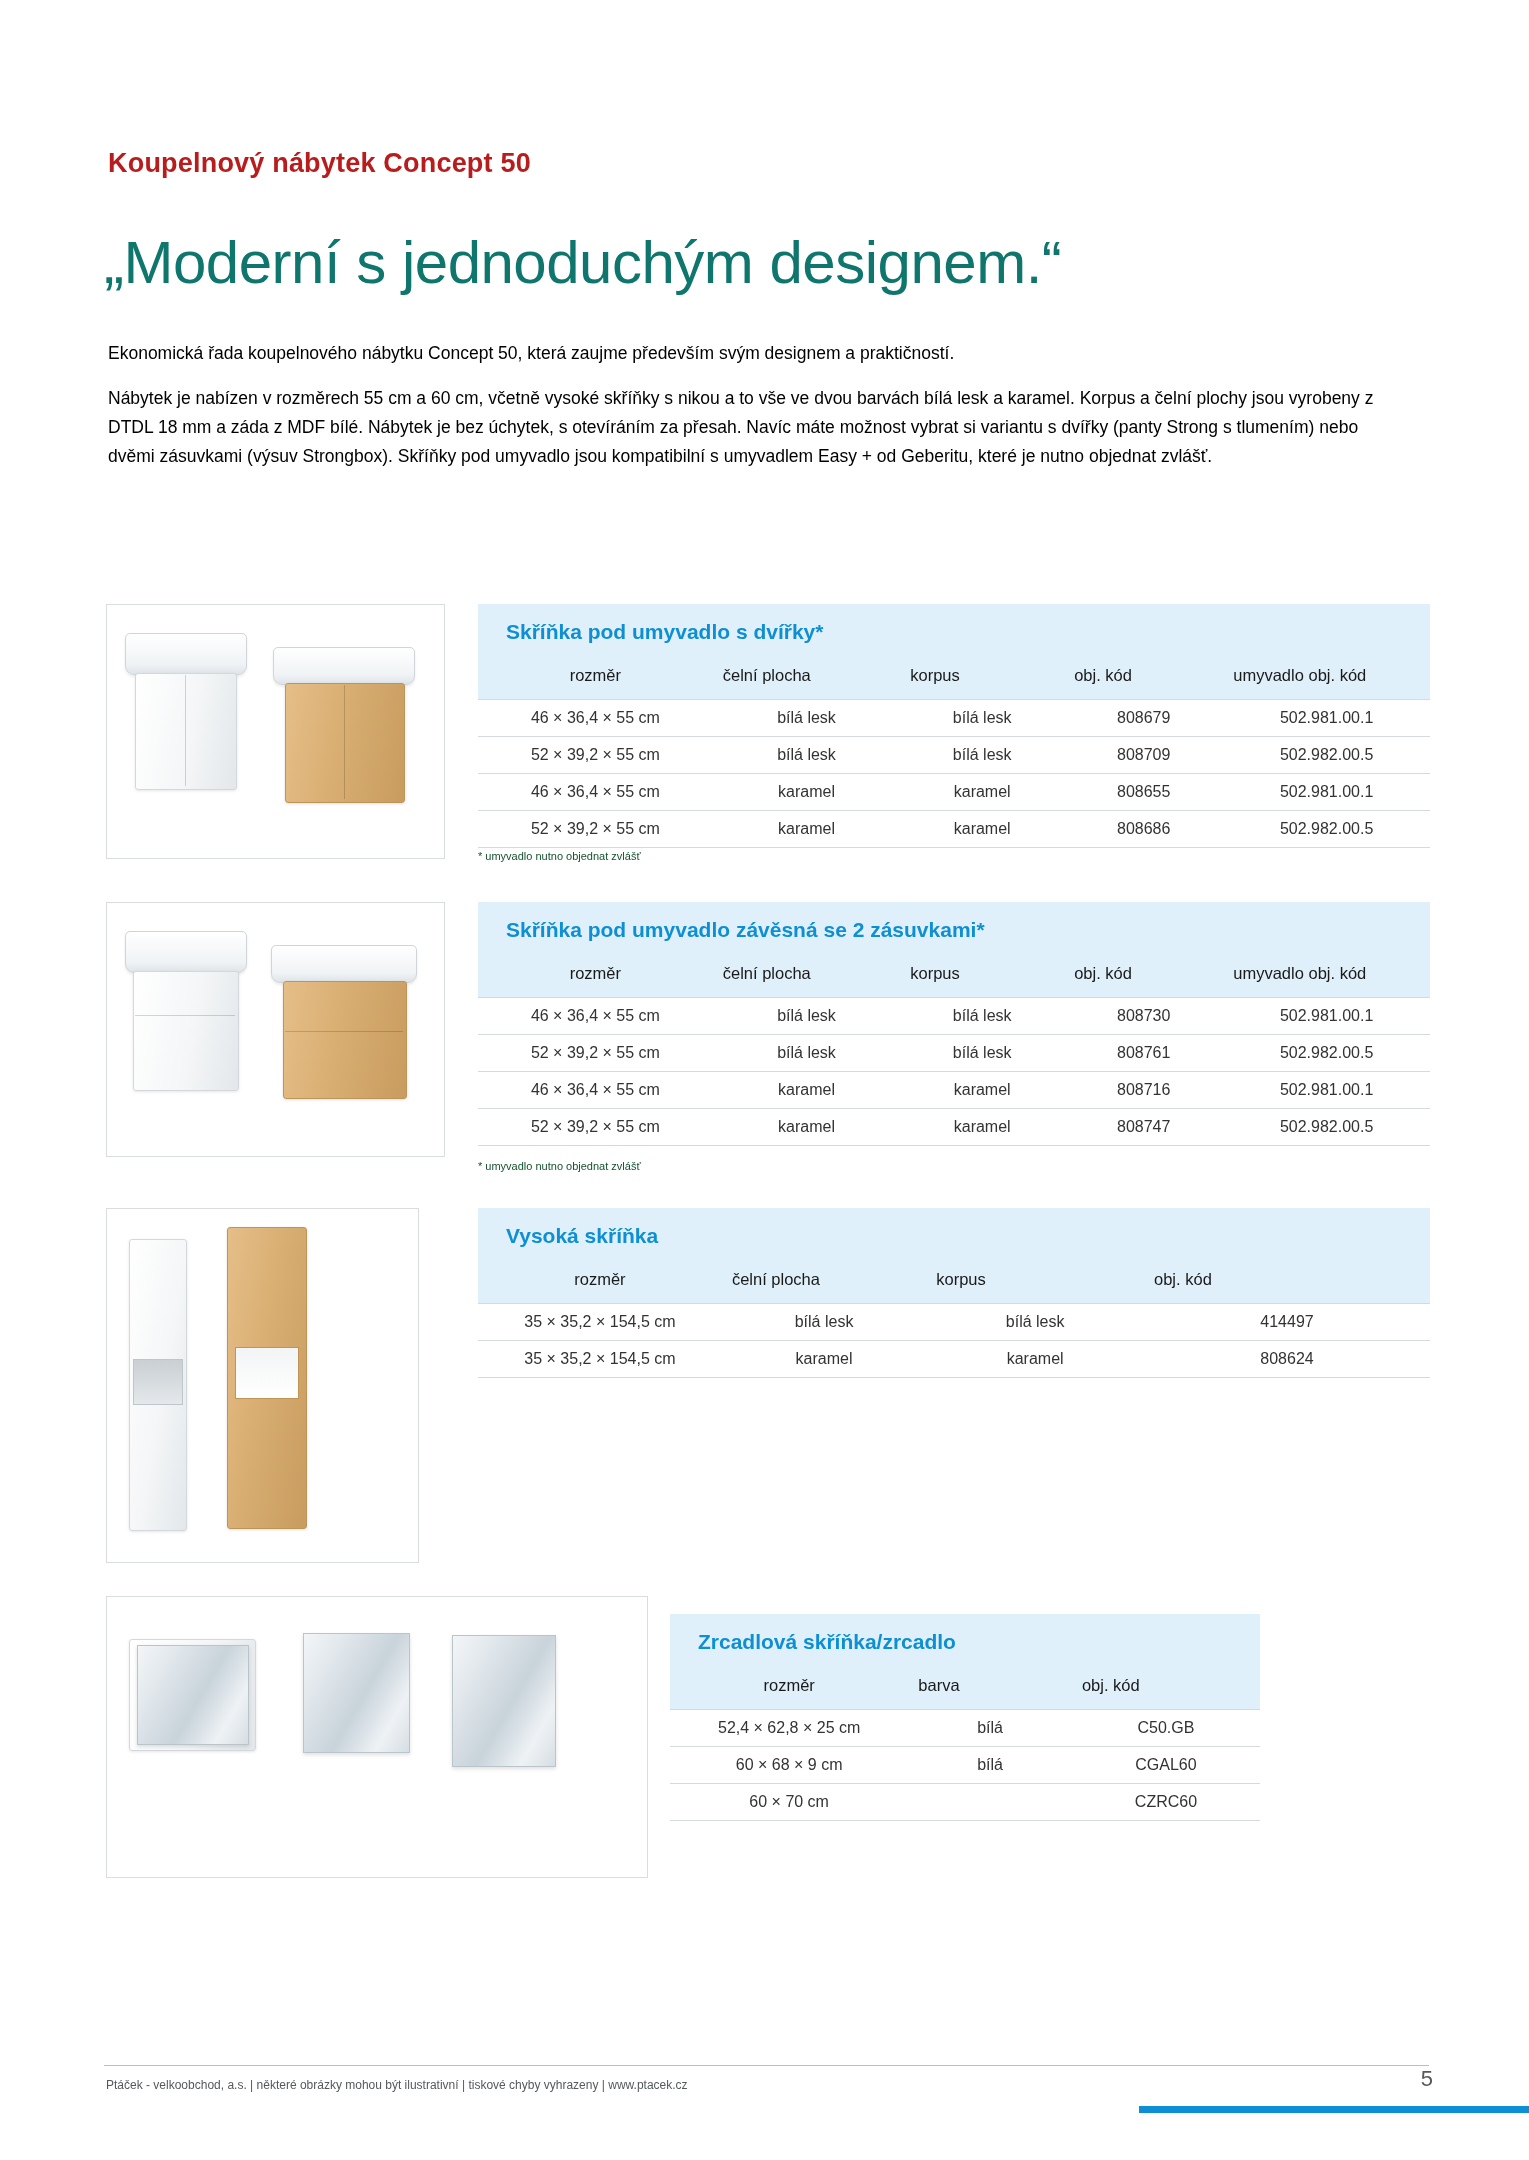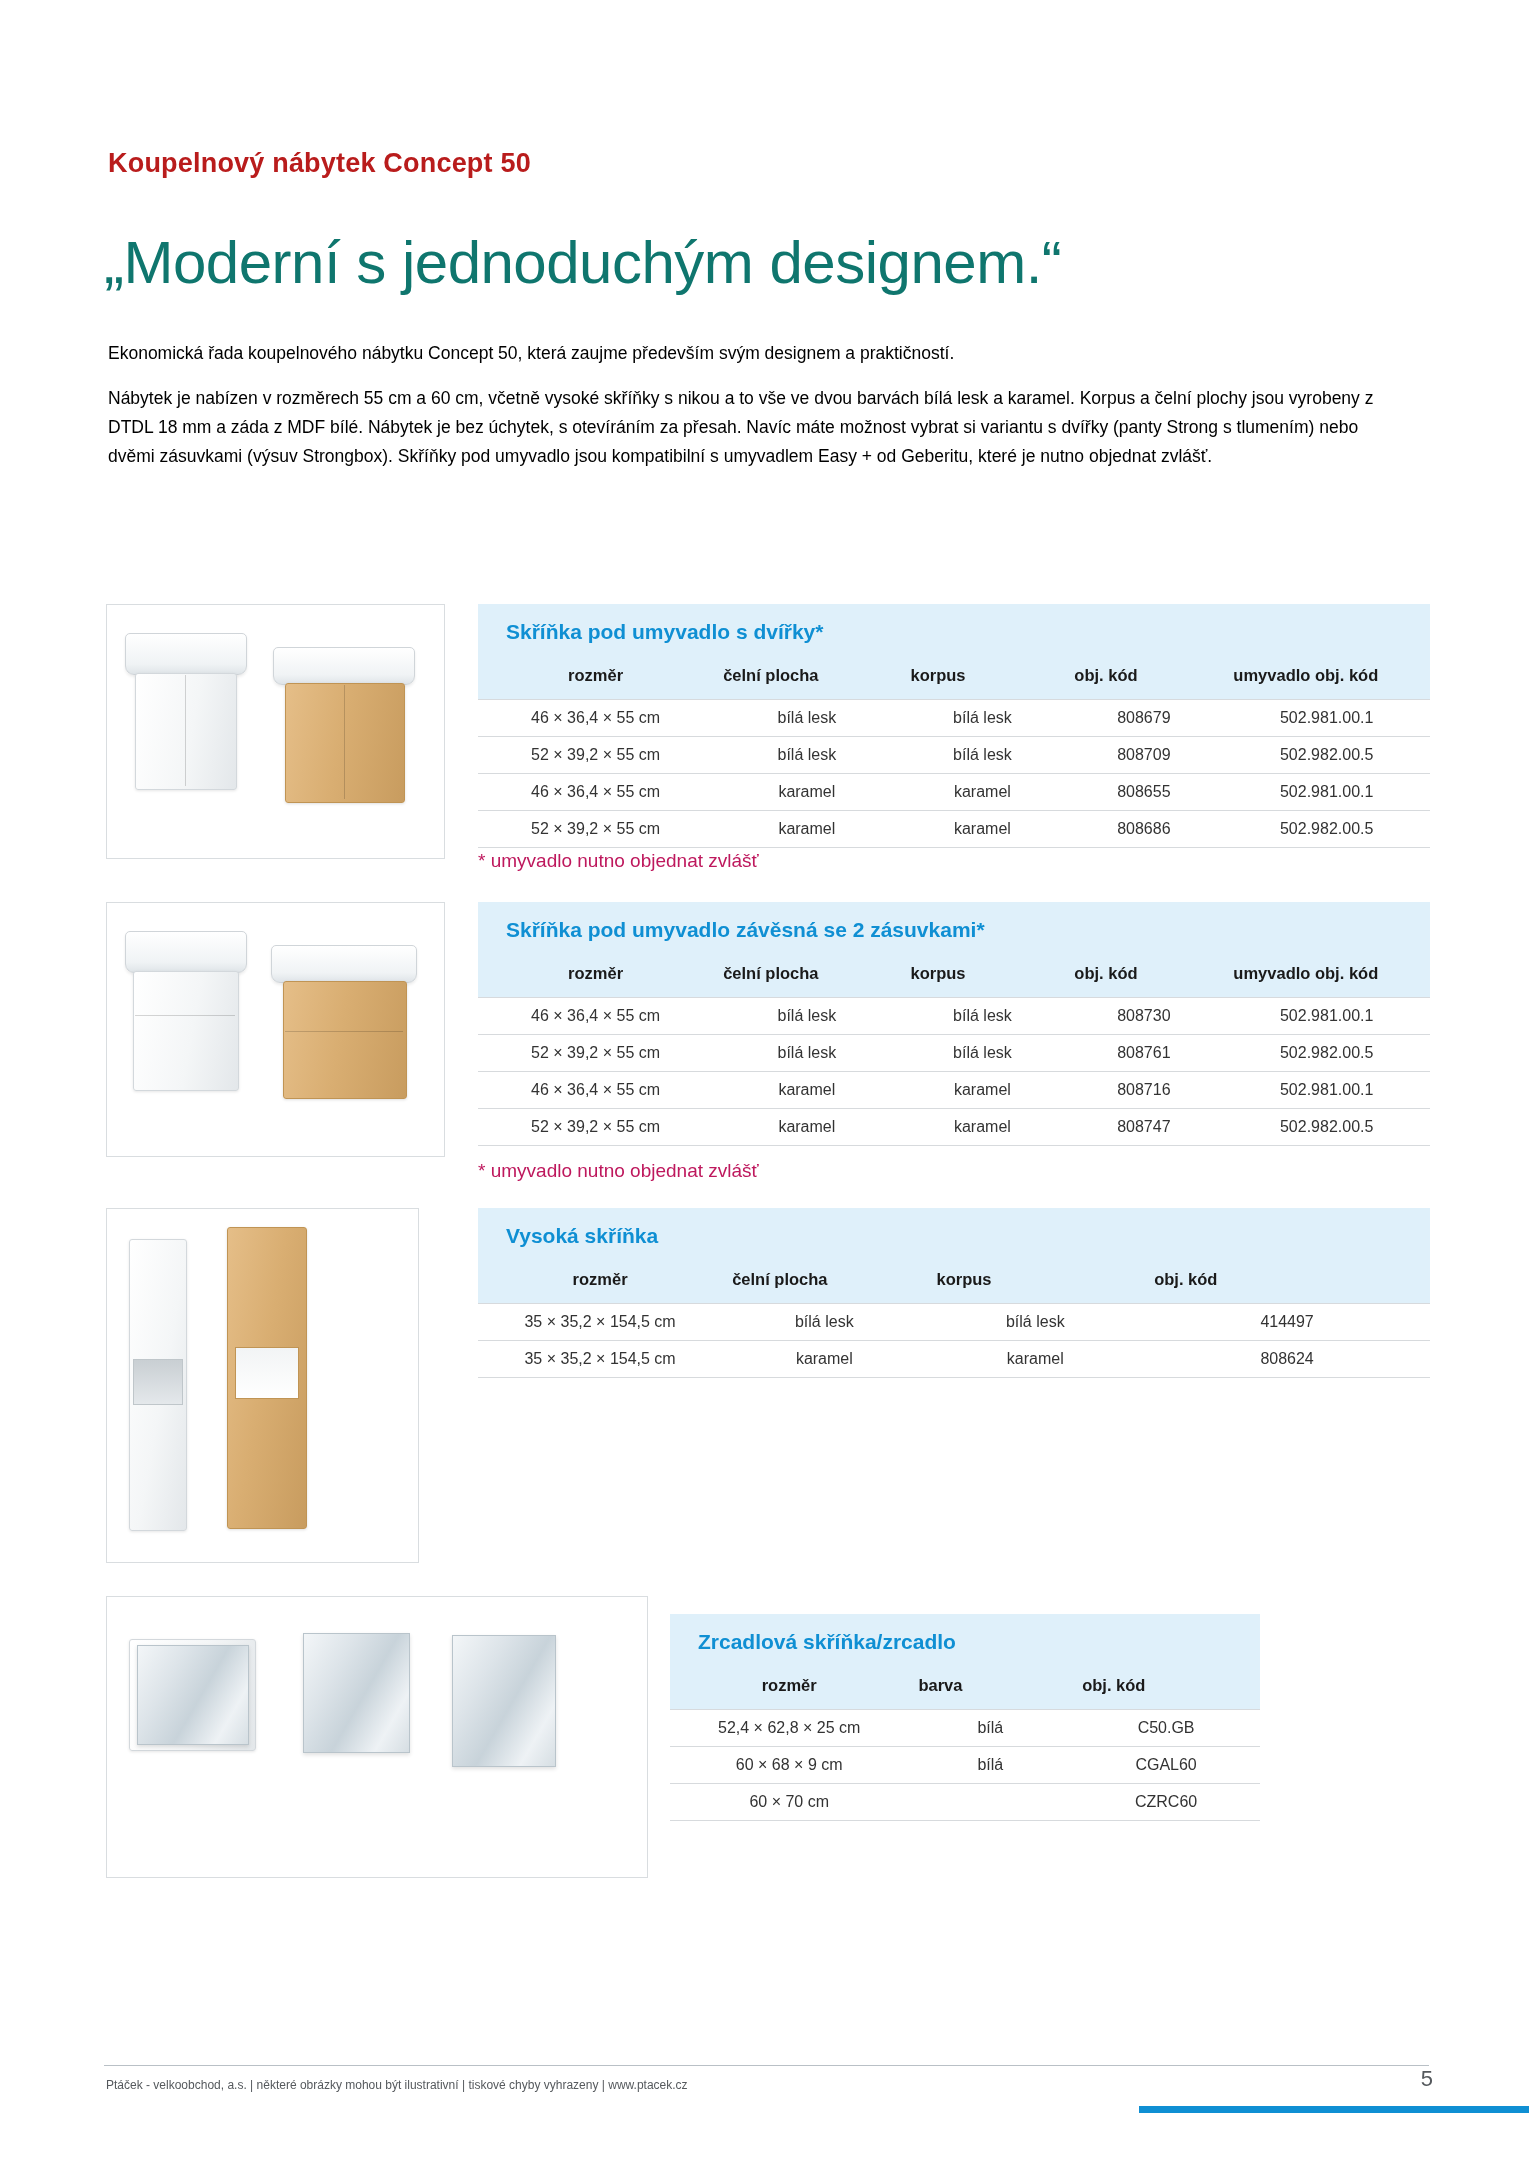--- a/index.html
+++ b/index.html
@@ -72,21 +72,21 @@
     background: #dff0fa;
     color: #0f8fd3;
     font-weight: bold;
     font-size: 21px;
     padding: 16px 0 14px 28px;
     border: none;
   }
   .tbl .head-row td {
     background: #dff0fa;
     color: #1a1a1a;
-    font-weight: bold;
+    font-weight: normal;
     font-size: 16.5px;
     padding: 8px 10px 14px 10px;
     border: none;
   }
   .tbl td.c {
     text-align: center;
   }
   .tbl td.l {
     text-align: left;
   }
@@ -94,22 +94,22 @@
     border-bottom: 1px solid #d7dadd;
     padding: 9px 10px;
     color: #333;
     height: 18px;
   }
   .tbl tbody.body-rows tr:first-child td {
     border-top: 1px solid #d7dadd;
   }
   .note {
     position: absolute;
-    font-size: 19px;
-    color: #be185d;
+    font-size: 11px;
+    color: #14532d;
   }
 
   
   .footer-rule {
     position: absolute;
     left: 104px;
     top: 2065px;
     width: 1325px;
     height: 1px;
     background: #b9c0c6;

